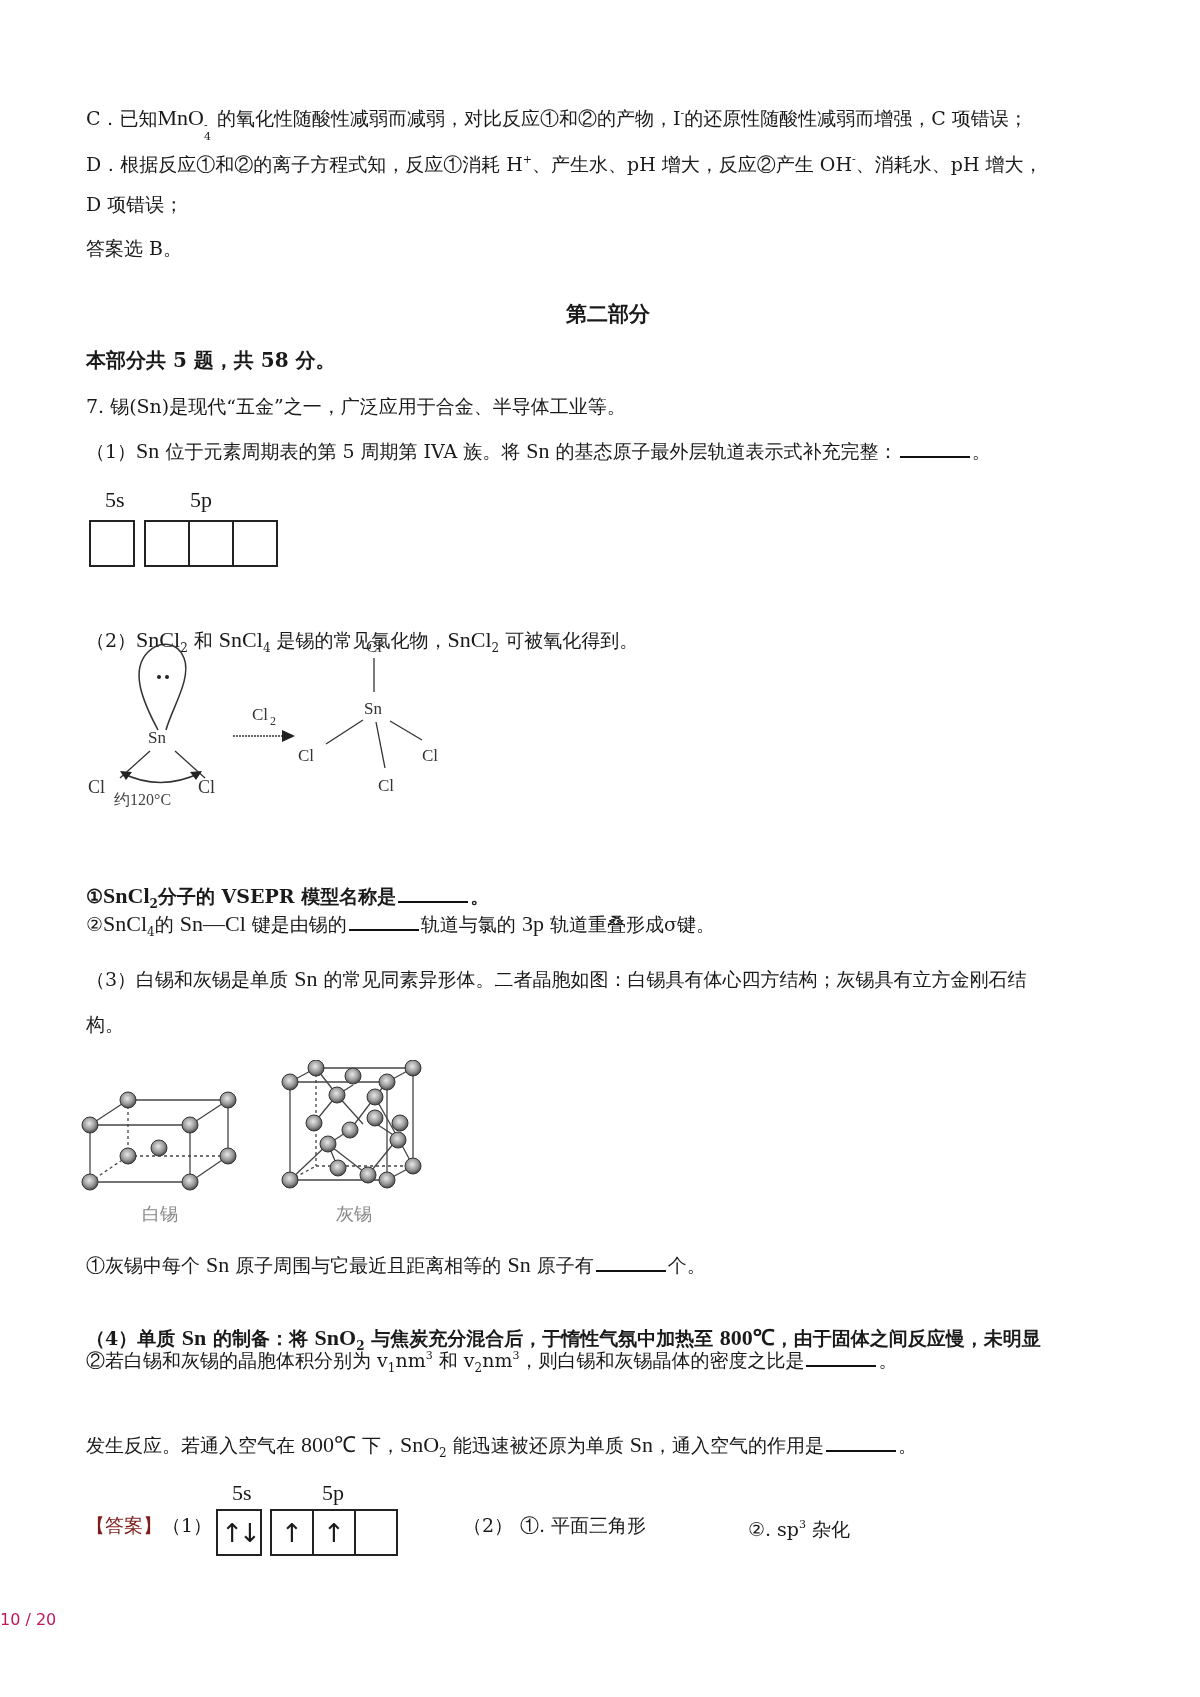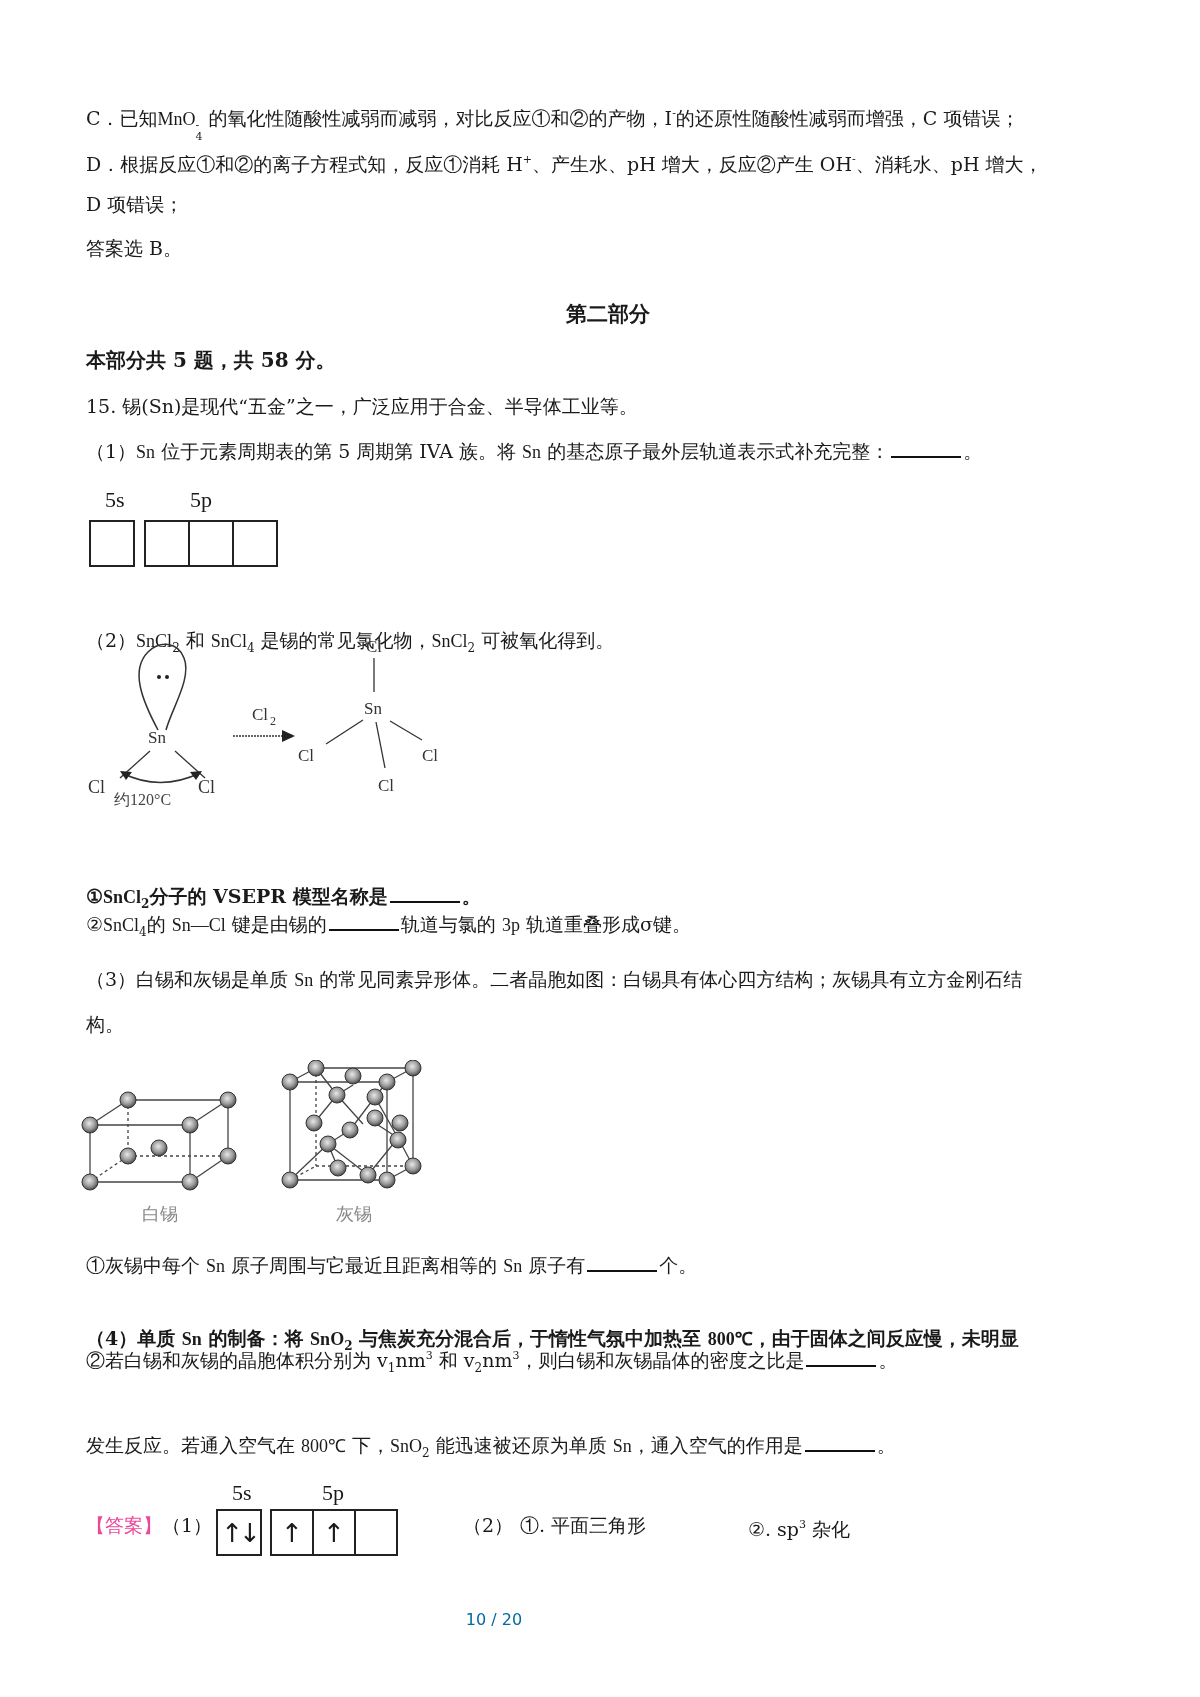--- a/index.html
+++ b/index.html
@@ -1,50 +1,50 @@
 <!DOCTYPE html>
 <html><head>
 <meta charset="utf-8">
 <style>
   html, body { margin: 0; padding: 0; background: #ffffff; }
   body { width: 1200px; height: 1697px; position: relative; overflow: hidden;
          font-family: "DejaVu Serif", "Liberation Serif", serif; color: #1a1a1a; }
   .line { position: absolute; left: 86px; font-size: 19px; line-height: 28px; white-space: nowrap; }
   .sub { font-size: 12px; vertical-align: -5px; }
   .sup { font-size: 11px; vertical-align: 8px; }
-  .big { font-family: "Liberation Serif", serif; font-size: 18px; }
+  .big { font-family: "Liberation Serif", serif; font-size: 22px; }
   .blank { display: inline-block; width: 70px; border-bottom: 2px solid #111; height: 18px; vertical-align: baseline; margin: 0 2px; }
   .bold { font-weight: bold; }
   .center-title { position: absolute; left: 0; width: 1200px; text-align: center; top: 300px; font-size: 21px; font-weight: bold; margin-left: 8px; }
-  .footer { position: absolute; left: 0; width: 988px; text-align: center; top: 1610px; font-family: "DejaVu Sans", sans-serif; font-size: 16px; color: #0369a1; }
+  .footer { position: absolute; left: 0; width: 988px; text-align: left; top: 1610px; font-family: "DejaVu Sans", sans-serif; font-size: 16px; color: #be185d; }
   .orbital-label { position: absolute; font-family: "Liberation Serif", serif; font-size: 22px; }
   .box { position: absolute; border: 2px solid #222; box-sizing: border-box; }
   svg text { font-family: "Liberation Serif", serif; }
-  .answer-tag { color: #ec4899; }
+  .answer-tag { color: #7f1d1d; }
 </style>
 </head>
 <body>
 
 <div class="line" style="top:100px;">
   <span>C．已知</span><span class="big">MnO</span><span style="display:inline-flex;flex-direction:column;line-height:11px;vertical-align:-4px;font-size:11px;">
       <span>-</span>
       <span>4</span>
     </span> <span>的氧化性随酸性减弱而减弱，对比反应①和②的产物，I</span><span class="sup">-</span><span>的还原性随酸性减弱而增强，C 项错误；</span>
 </div>
 
 <div class="line" style="top:146px;">
   <span>D．根据反应①和②的离子方程式知，反应①消耗 H</span><span class="sup">+</span><span>、产生水、pH 增大，反应②产生 OH</span><span class="sup">-</span><span>、消耗水、pH 增大，</span>
 </div>
 <div class="line" style="top:190px;">D 项错误；</div>
 <div class="line" style="top:234px;">答案选 B。</div>
 
 <div class="center-title">第二部分</div>
 <div class="line bold" style="top:346px;font-size:20px;text-align:right;">本部分共 5 题，共 58 分。</div>
 
-<div class="line" style="top:392px;">15. 锡(Sn)是现代“五金”之一，广泛应用于合金、半导体工业等。</div>
+<div class="line" style="top:392px;">7. 锡(Sn)是现代“五金”之一，广泛应用于合金、半导体工业等。</div>
 
 <div class="line" style="top:437px;">
   <span>（1）</span><span class="big">Sn</span><span> 位于元素周期表的第 5 周期第 IVA 族。将 </span><span class="big">Sn</span><span> 的基态原子最外层轨道表示式补充完整：</span><span class="blank"></span><span>。</span>
 </div>
 <div class="orbital-label" style="left:105px;top:487px;">5s</div>
 <div class="orbital-label" style="left:190px;top:487px;">5p</div>
 <div class="box" style="left:89px;top:520px;width:46px;height:47px;"></div>
 <div class="box" style="left:144px;top:520px;width:46px;height:47px;"></div>
 <div class="box" style="left:188px;top:520px;width:46px;height:47px;"></div>
 <div class="box" style="left:232px;top:520px;width:46px;height:47px;"></div>

